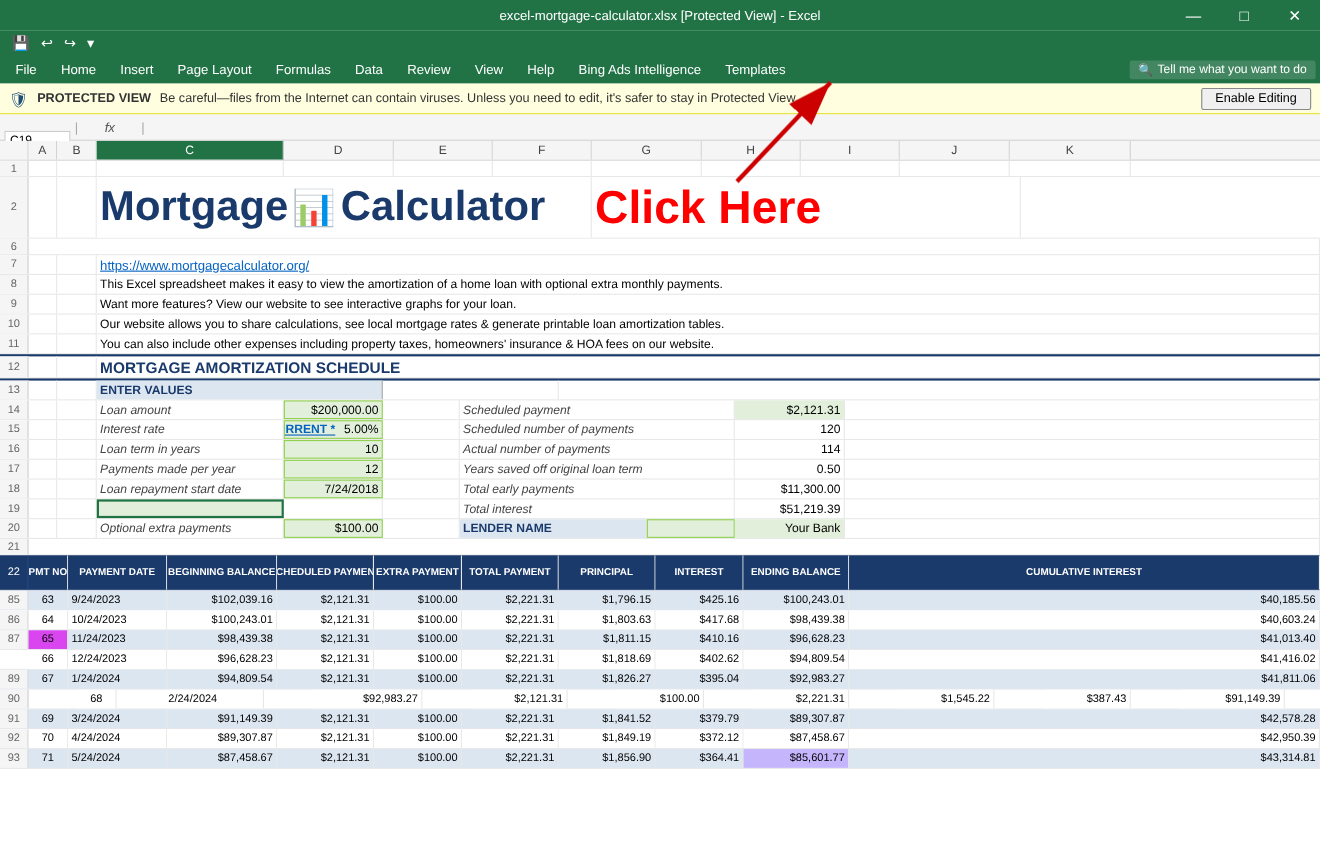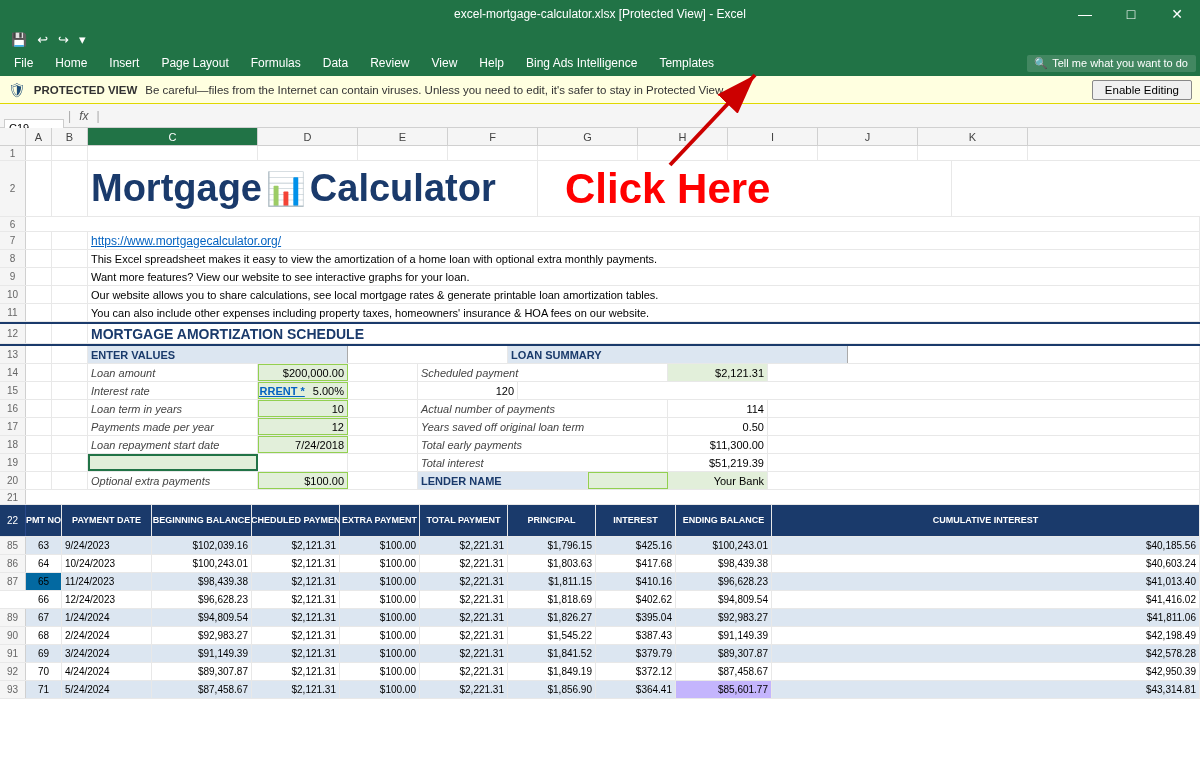--- a/index.html
+++ b/index.html
@@ -104,21 +104,21 @@
     .cell-ref {
       width: 60px;
       border: 1px solid #ccc;
       background: #fff;
       padding: 1px 4px;
       font-size: 11px;
       height: 18px;
       margin-top: 24px;
     }
     .formula-separator { color: #aaa; }
-    .formula-fx { font-style: italic; font-size: 12px; color: #555; margin: 0 4px; }
+    .formula-fx { font-style: italic; font-size: 12px; color: #555; margin: 0 20px; }
 
     
     #spreadsheet {
       display: flex;
       flex-direction: column;
       overflow: hidden;
       height: calc(766px - 28px - 22px - 26px - 28px - 24px);
     }
 
     
@@ -318,21 +318,21 @@
       <div class="cell col-b"></div>
 
       <div class="cell" style="width:450px; min-width:450px; background:#fff;">
         <div class="mortgage-title">
           <span style="color:#1a3a6b; font-size:38px; font-weight:bold;">Mortgage</span>
           <span style="font-size:32px;">📊</span>
           <span style="color:#1a3a6b; font-size:38px; font-weight:bold;">Calculator</span>
         </div>
       </div>
 
-      <div class="cell" style="width:390px; min-width:390px;margin-left:24px;">
+      <div class="cell" style="width:390px; min-width:390px;">
         <span class="click-here">Click Here</span>
       </div>
     </div>
 
     <div class="sheet-row row-small">
       <div class="row-num">6</div>
       <div class="cell" style="flex:1"></div>
     </div>
 
     <div class="sheet-row row-med">
@@ -390,23 +390,20 @@
     </div>
 
     <div class="sheet-row" style="height:20px; border-top:2px solid #1a3a6b;">
       <div class="row-num">13</div>
       <div class="cell col-a"></div>
       <div class="cell col-b"></div>
       <div class="cell" style="width:260px; background:#dce6f1; font-weight:bold; font-size:11px; color:#1a3a6b; border-right:1px solid #aaa;">
         <span>ENTER VALUES</span>
       </div>
       <div class="cell" style="width:160px;"></div>
-      <div class="cell" style="width:340px; background:#dce6f1; font-weight:bold; font-size:11px; color:#1a3a6b; border-right:1px solid #aaa;">
-        <span>LOAN SUMMARY</span>
-      </div>
       <div class="cell" style="flex:1;"></div>
     </div>
 
     <div class="sheet-row row-med">
       <div class="row-num">14</div>
       <div class="cell col-a"></div>
       <div class="cell col-b"></div>
       <div class="cell" style="width:170px; font-style:italic; color:#444;">
         <span>Loan amount</span>
       </div>
@@ -429,20 +426,23 @@
       <div class="cell col-a"></div>
       <div class="cell col-b"></div>
       <div class="cell" style="width:170px; font-style:italic; color:#444;">
         <span>Interest rate</span>
       </div>
       <div class="cell" style="width:90px; justify-content:flex-end; background:#e2efda; border:1px solid #92d050;">
         <span class="see-current">* SEE CURRENT *</span>
         <span style="margin-left:8px;">5.00%</span>
       </div>
       <div class="cell" style="width:70px;"></div>
+      <div class="cell" style="width:250px; font-style:italic; color:#444;">
+        <span>Scheduled number of payments</span>
+      </div>
       <div class="cell" style="width:100px; justify-content:flex-end;">
         <span>120</span>
       </div>
       <div class="cell" style="flex:1;"></div>
     </div>
 
     <div class="sheet-row row-med">
       <div class="row-num">16</div>
       <div class="cell col-a"></div>
       <div class="cell col-b"></div>
@@ -600,21 +600,21 @@
     <div class="cell" style="width:88px;min-width:88px;justify-content:flex-end;font-size:10px;background:#ffffff">$2,121.31</div>
     <div class="cell" style="width:80px;min-width:80px;justify-content:flex-end;font-size:10px;background:#ffffff">$100.00</div>
     <div class="cell" style="width:88px;min-width:88px;justify-content:flex-end;font-size:10px;background:#ffffff">$2,221.31</div>
     <div class="cell" style="width:88px;min-width:88px;justify-content:flex-end;font-size:10px;background:#ffffff">$1,803.63</div>
     <div class="cell" style="width:80px;min-width:80px;justify-content:flex-end;font-size:10px;background:#ffffff">$417.68</div>
     <div class="cell" style="width:96px;min-width:96px;justify-content:flex-end;font-size:10px;background:#ffffff">$98,439.38</div>
     <div class="cell" style="flex:1;justify-content:flex-end;font-size:10px;background:#ffffff">$40,603.24</div>
   </div>
         <div class="sheet-row" style="height: 18px; background: rgb(220, 230, 241);">
     <div class="row-num" style="background:#f5f5f5;">87</div>
-    <div class="cell" style="width:36px;min-width:36px;justify-content:center;font-size:10px;background:#0369a1">65</div>
+    <div class="cell" style="width:36px;min-width:36px;justify-content:center;font-size:10px;background:#d946ef">65</div>
     <div class="cell" style="width:90px;min-width:90px;font-size:10px;background:#dce6f1">11/24/2023</div>
     <div class="cell" style="width:100px;min-width:100px;justify-content:flex-end;font-size:10px;background:#dce6f1">$98,439.38</div>
     <div class="cell" style="width:88px;min-width:88px;justify-content:flex-end;font-size:10px;background:#dce6f1">$2,121.31</div>
     <div class="cell" style="width:80px;min-width:80px;justify-content:flex-end;font-size:10px;background:#dce6f1">$100.00</div>
     <div class="cell" style="width:88px;min-width:88px;justify-content:flex-end;font-size:10px;background:#dce6f1">$2,221.31</div>
     <div class="cell" style="width:88px;min-width:88px;justify-content:flex-end;font-size:10px;background:#dce6f1">$1,811.15</div>
     <div class="cell" style="width:80px;min-width:80px;justify-content:flex-end;font-size:10px;background:#dce6f1">$410.16</div>
     <div class="cell" style="width:96px;min-width:96px;justify-content:flex-end;font-size:10px;background:#dce6f1">$96,628.23</div>
     <div class="cell" style="flex:1;justify-content:flex-end;font-size:10px;background:#dce6f1">$41,013.40</div>
   </div>
@@ -637,21 +637,21 @@
     <div class="cell" style="width:90px;min-width:90px;font-size:10px;background:#dce6f1">1/24/2024</div>
     <div class="cell" style="width:100px;min-width:100px;justify-content:flex-end;font-size:10px;background:#dce6f1">$94,809.54</div>
     <div class="cell" style="width:88px;min-width:88px;justify-content:flex-end;font-size:10px;background:#dce6f1">$2,121.31</div>
     <div class="cell" style="width:80px;min-width:80px;justify-content:flex-end;font-size:10px;background:#dce6f1">$100.00</div>
     <div class="cell" style="width:88px;min-width:88px;justify-content:flex-end;font-size:10px;background:#dce6f1">$2,221.31</div>
     <div class="cell" style="width:88px;min-width:88px;justify-content:flex-end;font-size:10px;background:#dce6f1">$1,826.27</div>
     <div class="cell" style="width:80px;min-width:80px;justify-content:flex-end;font-size:10px;background:#dce6f1">$395.04</div>
     <div class="cell" style="width:96px;min-width:96px;justify-content:flex-end;font-size:10px;background:#dce6f1">$92,983.27</div>
     <div class="cell" style="flex:1;justify-content:flex-end;font-size:10px;background:#dce6f1">$41,811.06</div>
   </div>
-        <div class="sheet-row" style="height: 18px; background: rgb(255, 255, 255);">
+        <div class="sheet-row" style="height: 18px; background: rgb(255, 255, 255); gap: 44px;">
     <div class="row-num" style="background:#f5f5f5;">90</div>
     <div class="cell" style="width:36px;min-width:36px;justify-content:center;font-size:10px;background:#ffffff">68</div>
     <div class="cell" style="width:90px;min-width:90px;font-size:10px;background:#ffffff">2/24/2024</div>
     <div class="cell" style="width:100px;min-width:100px;justify-content:flex-end;font-size:10px;background:#ffffff">$92,983.27</div>
     <div class="cell" style="width:88px;min-width:88px;justify-content:flex-end;font-size:10px;background:#ffffff">$2,121.31</div>
     <div class="cell" style="width:80px;min-width:80px;justify-content:flex-end;font-size:10px;background:#ffffff">$100.00</div>
     <div class="cell" style="width:88px;min-width:88px;justify-content:flex-end;font-size:10px;background:#ffffff">$2,221.31</div>
     <div class="cell" style="width:88px;min-width:88px;justify-content:flex-end;font-size:10px;background:#ffffff">$1,545.22</div>
     <div class="cell" style="width:80px;min-width:80px;justify-content:flex-end;font-size:10px;background:#ffffff">$387.43</div>
     <div class="cell" style="width:96px;min-width:96px;justify-content:flex-end;font-size:10px;background:#ffffff">$91,149.39</div>

